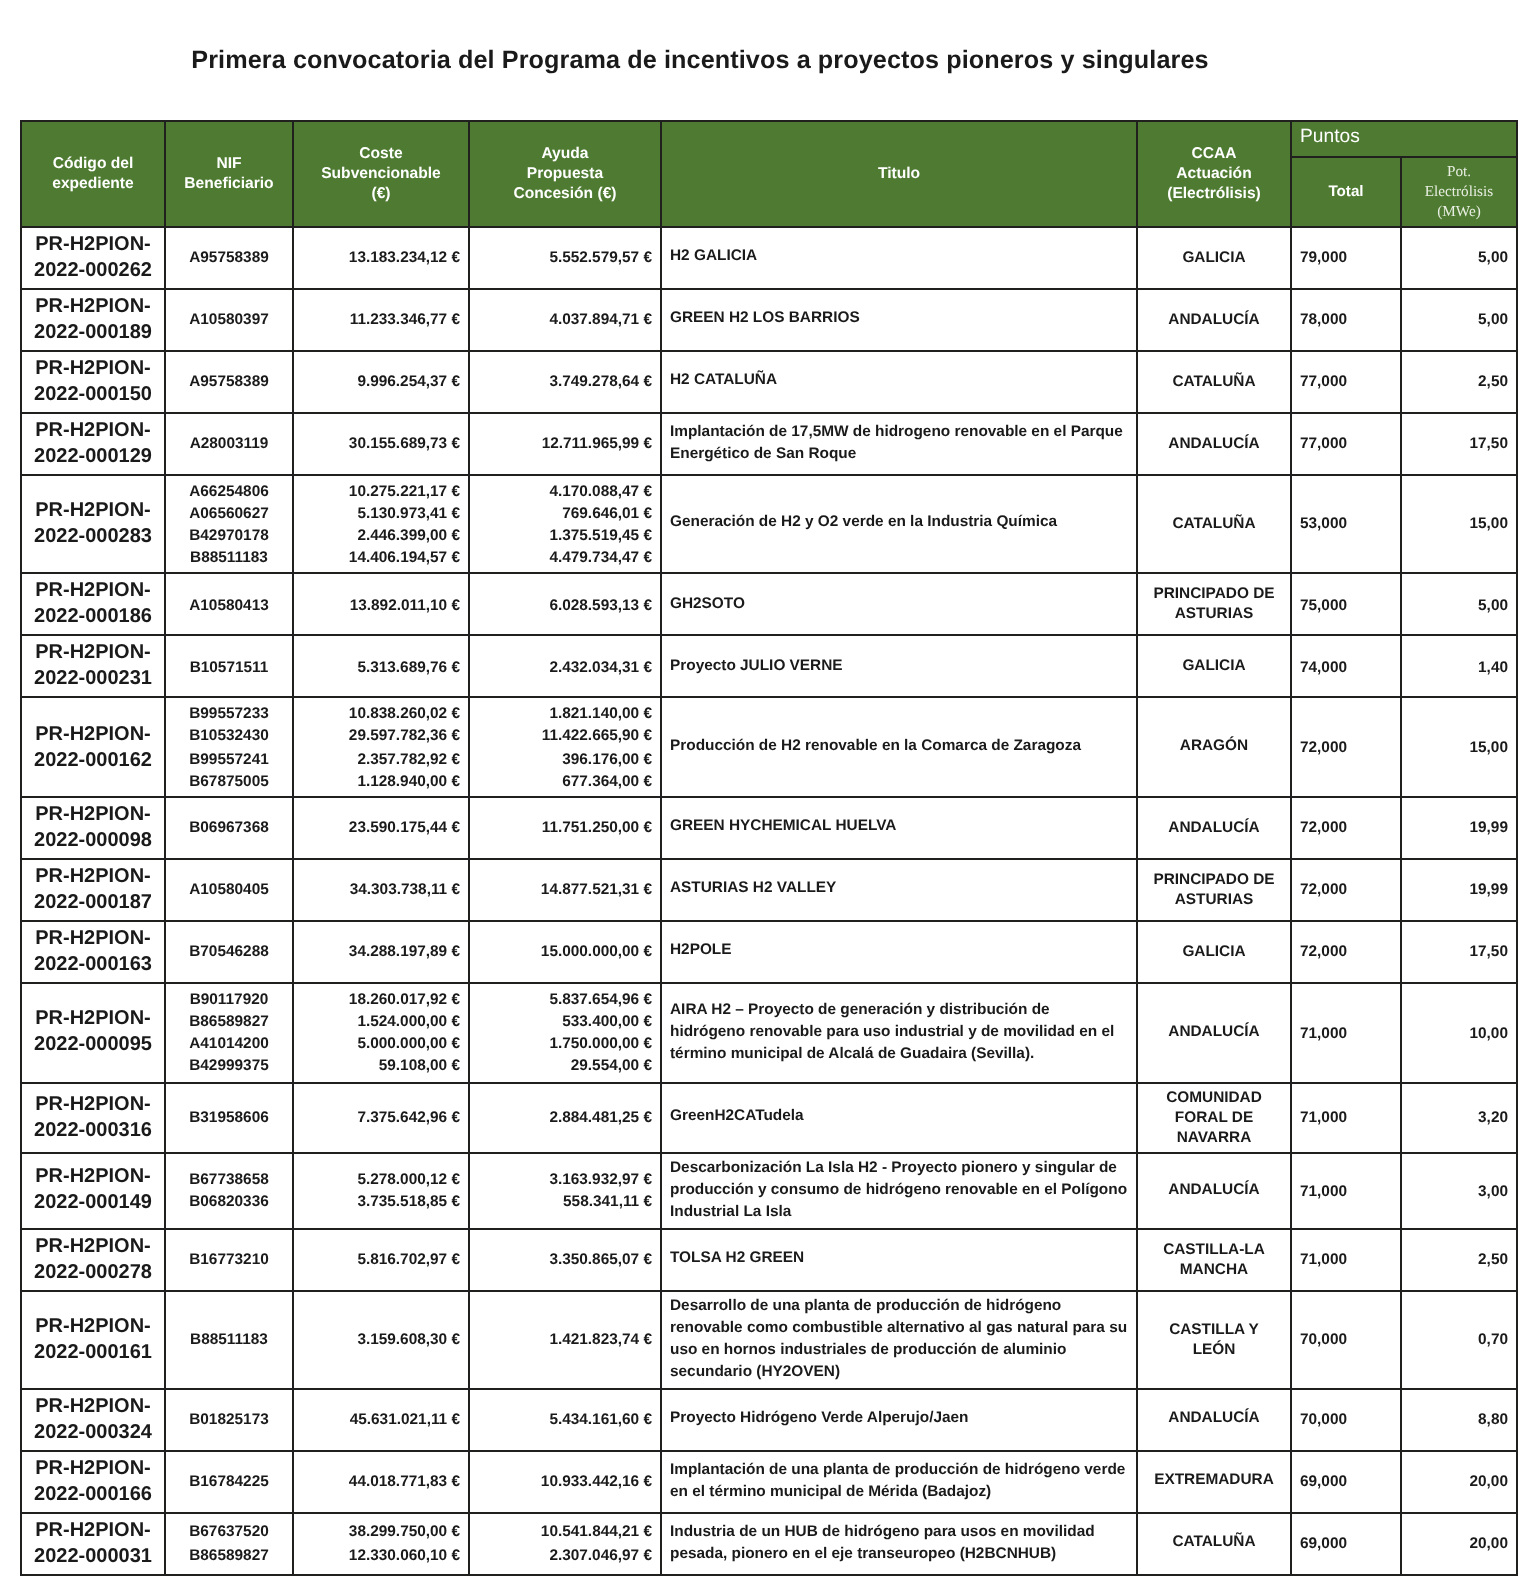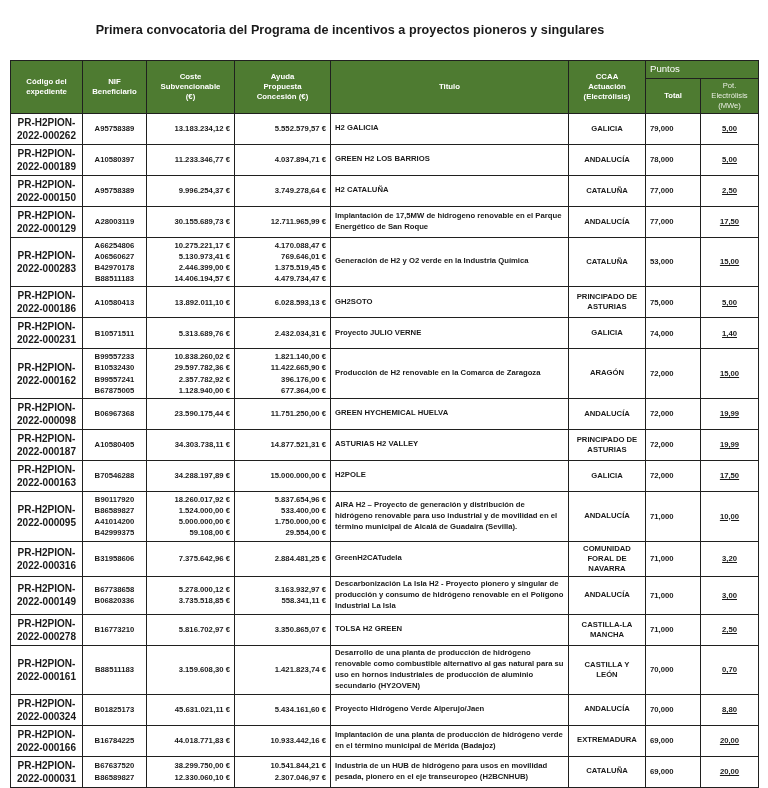--- a/index.html
+++ b/index.html
@@ -83,20 +83,21 @@
     padding-left: 5px;
     vertical-align: middle;
   }
   th.sub-head {
     font-size: 7.6px;
     line-height: 1.3;
   }
   th.pot-head {
     font-weight: normal;
     color: #e9eee3;
+    font-family: Liberation Serif, serif;
   }
 
   
   td.c-code {
     text-align: center;
     font-weight: bold;
     font-size: 10px;
     line-height: 1.3;
   }
   td.c-nif {
@@ -127,26 +128,25 @@
     font-weight: bold;
     font-size: 7.7px;
     line-height: 1.32;
   }
   td.c-total {
     text-align: left;
     font-weight: bold;
     font-size: 7.7px;
   }
   td.c-pot {
-    text-align: center;
+    text-align: right;
     font-weight: bold;
     font-size: 7.7px;
     vertical-align: top;
     padding-top: 3px;
-    text-decoration: underline;
   }
 </style>
 </head>
 <body>
 
 <div class="page">
 
   <div class="title-block">
     <div class="doc-title">
       <div>Primera convocatoria del Programa de incentivos a proyectos pioneros y singulares</div>

